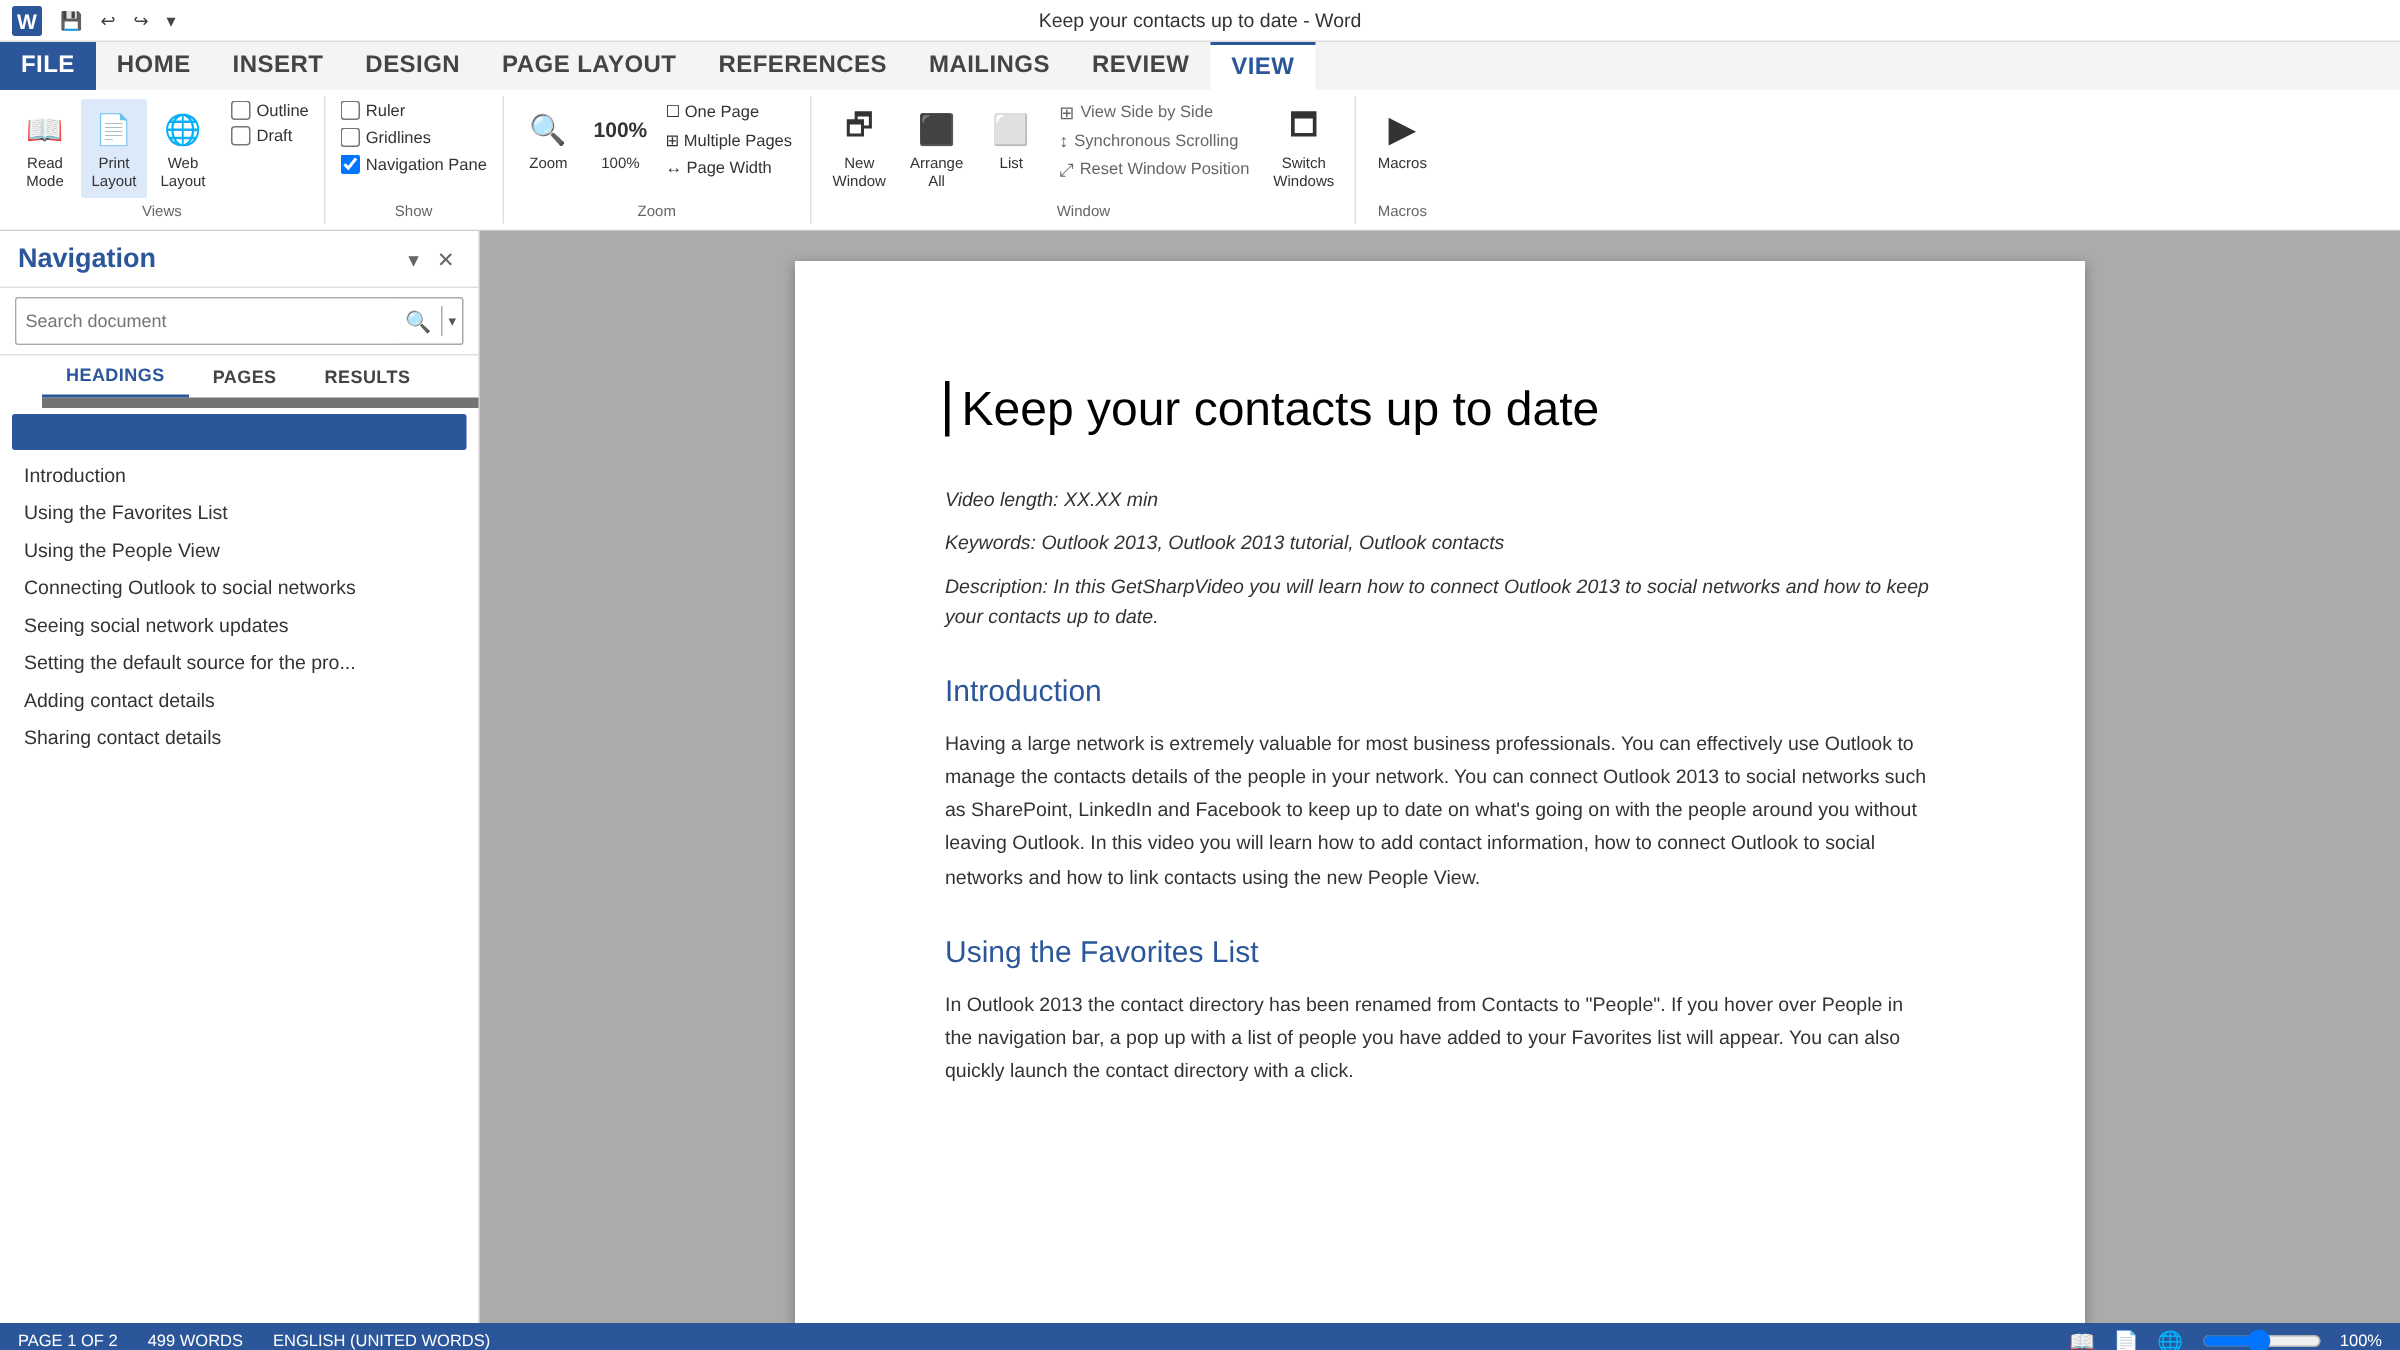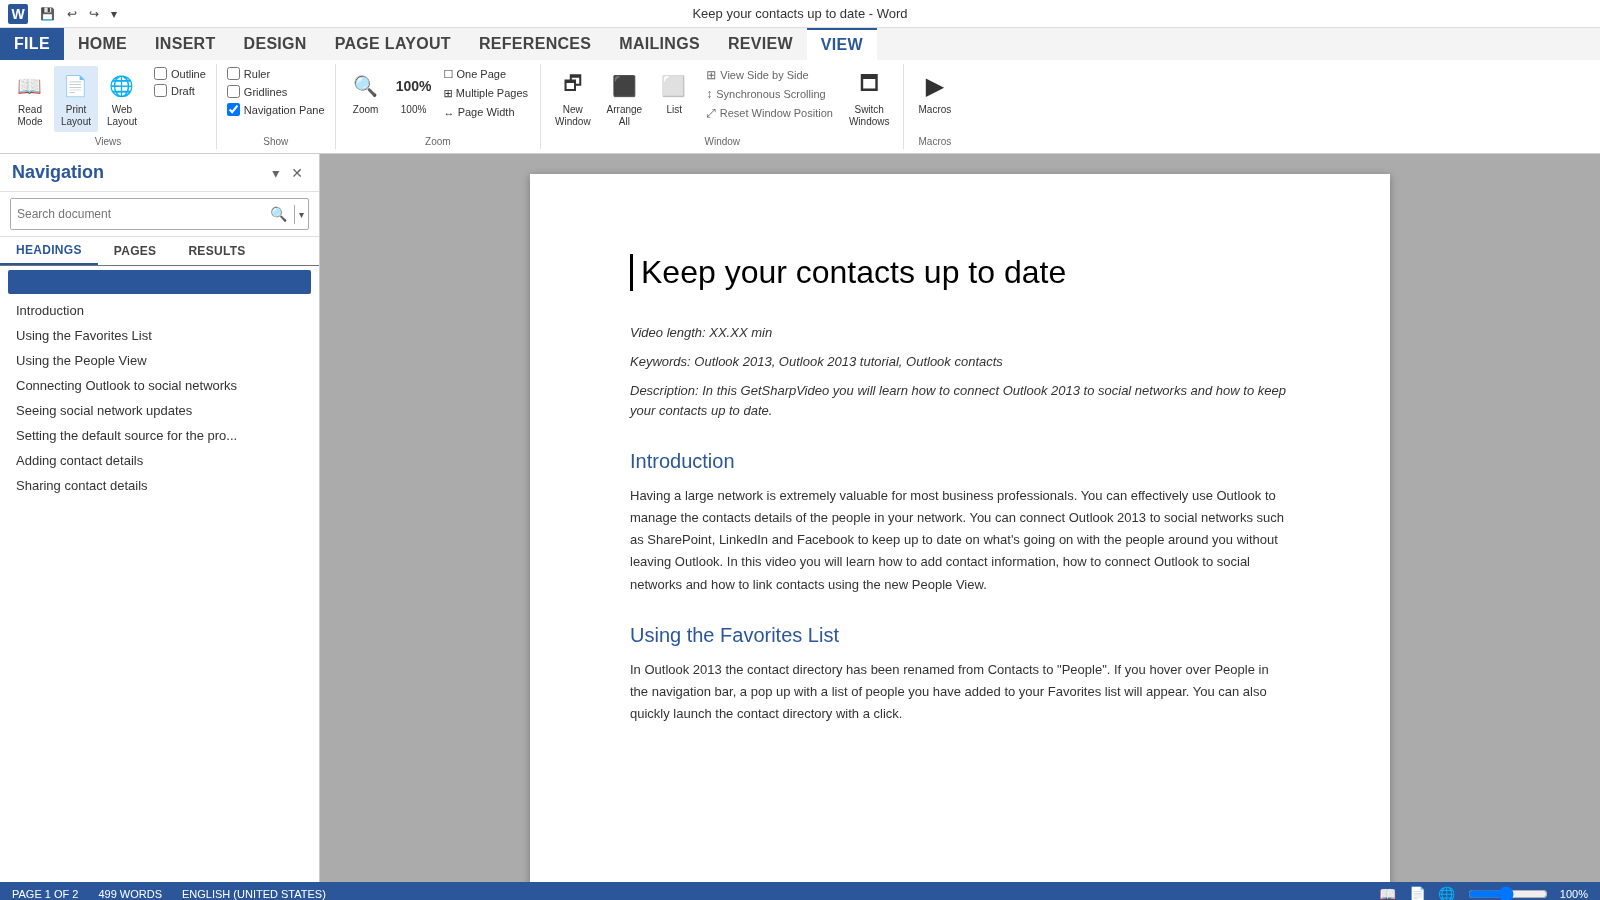--- a/index.html
+++ b/index.html
@@ -248,21 +248,22 @@
       border: none;
       background: transparent;
       padding: 4px 4px;
       cursor: pointer;
       font-size: 10px;
       color: #555;
       border-left: 1px solid #aaa;
     }
     .nav-tabs {
       display: flex;
-      border-bottom: 1px solid #737373;
+      border-bottom: 7px solid #737373;
+      margin-left: 28px;
     }
     .nav-tab {
       padding: 6px 16px;
       font-size: 12px;
       cursor: pointer;
       border: none;
       background: transparent;
       color: #444;
       font-weight: 600;
       text-transform: uppercase;
@@ -556,21 +557,21 @@
       <h2 class="doc-section-title">Using the Favorites List</h2>
       <p class="doc-paragraph">In Outlook 2013 the contact directory has been renamed from Contacts to "People". If you hover over People in the navigation bar, a pop up with a list of people you have added to your Favorites list will appear. You can also quickly launch the contact directory with a click.</p>
     </div>
   </div>
 
 </div>
 
 <div class="status-bar">
   <span>PAGE 1 OF 2</span>
   <span>499 WORDS</span>
-  <span>ENGLISH (UNITED STATES)</span>
+  <span>ENGLISH (UNITED WORDS)</span>
   <div class="status-right">
     <button style="background:transparent; border:none; color:#fff; cursor:pointer; font-size:14px;">📖</button>
     <button style="background:transparent; border:none; color:#fff; cursor:pointer; font-size:14px;">📄</button>
     <button style="background:transparent; border:none; color:#fff; cursor:pointer; font-size:14px;">🌐</button>
     <input type="range" min="10" max="200" value="100" style="width: 80px;">
     <span>100%</span>
   </div>
 </div>
 
 </body></html>

